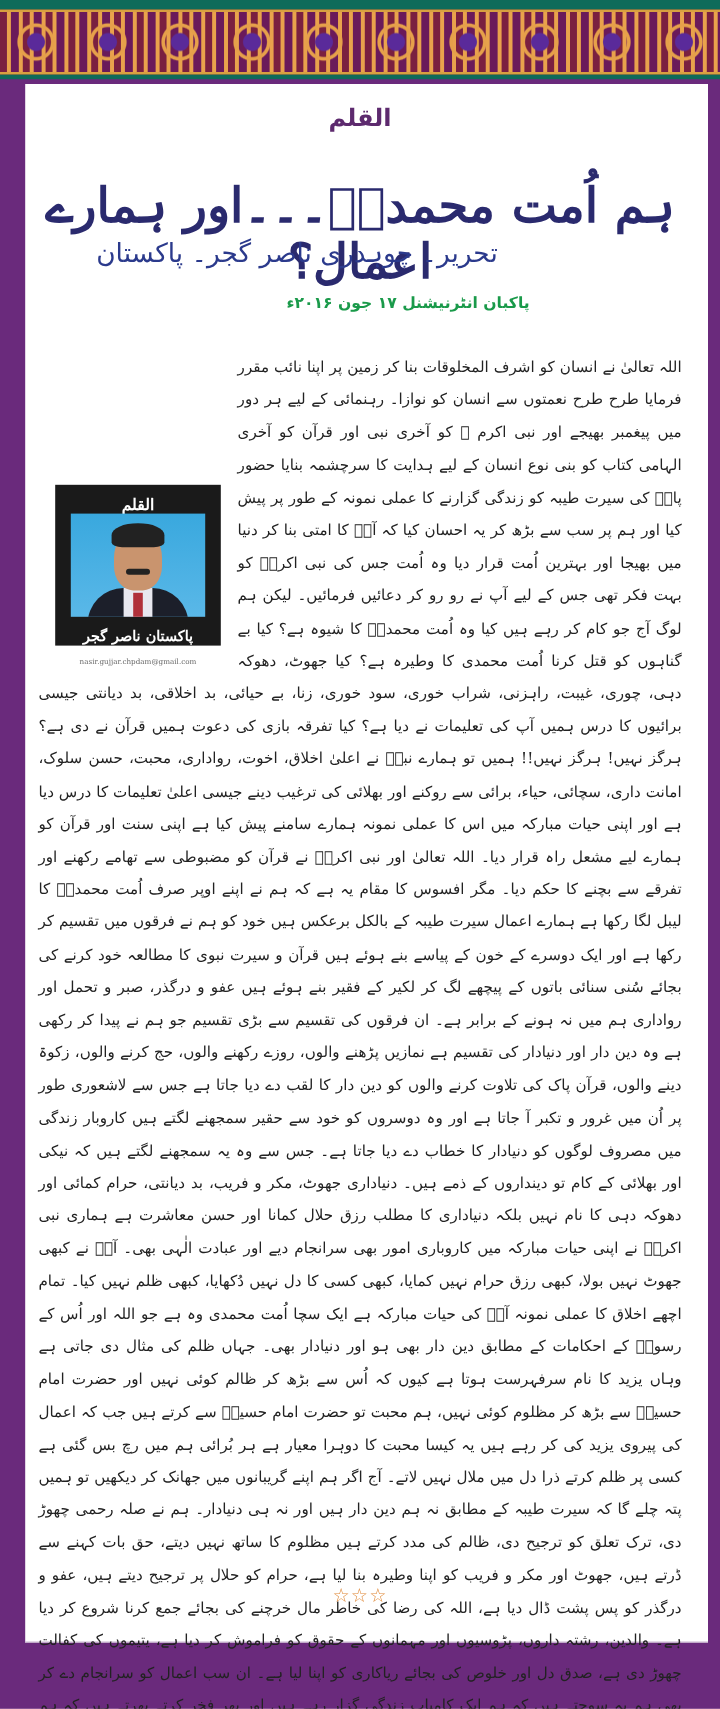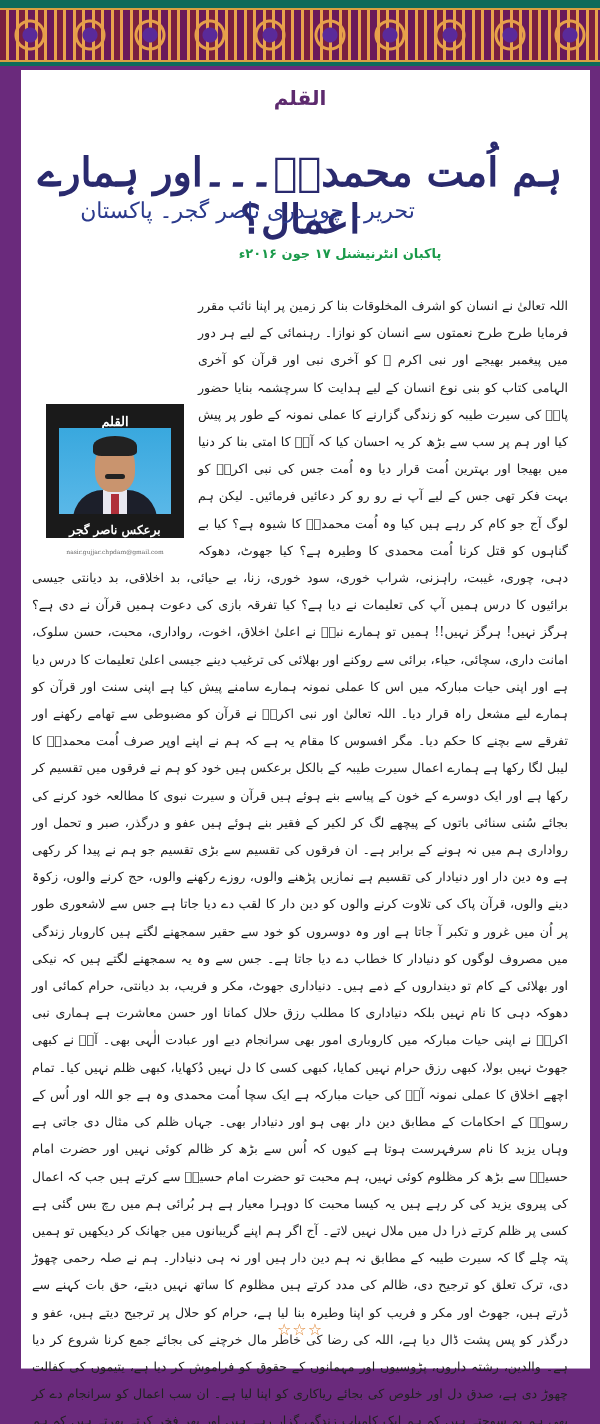--- a/index.html
+++ b/index.html
@@ -52,21 +52,21 @@
       <div class="photo">
         <div class="photo-title">القلم</div>
         <div class="photo-img">
           <div class="suit"></div>
           <div class="shirt"></div>
           <div class="tie"></div>
           <div class="face"></div>
           <div class="hair"></div>
           <div class="mustache"></div>
         </div>
-        <div class="photo-name">برعکس ناصر گجر</div>
+        <div class="photo-name">پاکستان ناصر گجر</div>
       </div>
       <div class="photo-email">nasir.gujjar.chpdam@gmail.com</div>
     </div>
     <p>اللہ تعالیٰ نے انسان کو اشرف المخلوقات بنا کر زمین پر اپنا نائب مقرر فرمایا طرح طرح نعمتوں سے انسان کو نوازا۔ رہنمائی کے لیے ہر دور میں پیغمبر بھیجے اور نبی اکرم ﷺ کو آخری نبی اور قرآن کو آخری الہامی کتاب کو بنی نوع انسان کے لیے ہدایت کا سرچشمہ بنایا حضور پاکؐ کی سیرت طیبہ کو زندگی گزارنے کا عملی نمونہ کے طور پر پیش کیا اور ہم پر سب سے بڑھ کر یہ احسان کیا کہ آپؐ کا امتی بنا کر دنیا میں بھیجا اور بہترین اُمت قرار دیا وہ اُمت جس کی نبی اکرمؐ کو بہت فکر تھی جس کے لیے آپ نے رو رو کر دعائیں فرمائیں۔ لیکن ہم لوگ آج جو کام کر رہے ہیں کیا وہ اُمت محمدیؐ کا شیوہ ہے؟ کیا بے گناہوں کو قتل کرنا اُمت محمدی کا وطیرہ ہے؟ کیا جھوٹ، دھوکہ دہی، چوری، غیبت، راہزنی، شراب خوری، سود خوری، زنا، بے حیائی، بد اخلاقی، بد دیانتی جیسی برائیوں کا درس ہمیں آپ کی تعلیمات نے دیا ہے؟ کیا تفرقہ بازی کی دعوت ہمیں قرآن نے دی ہے؟ ہرگز نہیں! ہرگز نہیں!! ہمیں تو ہمارے نبیؐ نے اعلیٰ اخلاق، اخوت، رواداری، محبت، حسن سلوک، امانت داری، سچائی، حیاء، برائی سے روکنے اور بھلائی کی ترغیب دینے جیسی اعلیٰ تعلیمات کا درس دیا ہے اور اپنی حیات مبارکہ میں اس کا عملی نمونہ ہمارے سامنے پیش کیا ہے اپنی سنت اور قرآن کو ہمارے لیے مشعل راہ قرار دیا۔ اللہ تعالیٰ اور نبی اکرمؐ نے قرآن کو مضبوطی سے تھامے رکھنے اور تفرقے سے بچنے کا حکم دیا۔ مگر افسوس کا مقام یہ ہے کہ ہم نے اپنے اوپر صرف اُمت محمدیؐ کا لیبل لگا رکھا ہے ہمارے اعمال سیرت طیبہ کے بالکل برعکس ہیں خود کو ہم نے فرقوں میں تقسیم کر رکھا ہے اور ایک دوسرے کے خون کے پیاسے بنے ہوئے ہیں قرآن و سیرت نبوی کا مطالعہ خود کرنے کی بجائے سُنی سنائی باتوں کے پیچھے لگ کر لکیر کے فقیر بنے ہوئے ہیں عفو و درگذر، صبر و تحمل اور رواداری ہم میں نہ ہونے کے برابر ہے۔ ان فرقوں کی تقسیم سے بڑی تقسیم جو ہم نے پیدا کر رکھی ہے وہ دین دار اور دنیادار کی تقسیم ہے نمازیں پڑھنے والوں، روزے رکھنے والوں، حج کرنے والوں، زکوۃ دینے والوں، قرآن پاک کی تلاوت کرنے والوں کو دین دار کا لقب دے دیا جاتا ہے جس سے لاشعوری طور پر اُن میں غرور و تکبر آ جاتا ہے اور وہ دوسروں کو خود سے حقیر سمجھنے لگتے ہیں کاروبار زندگی میں مصروف لوگوں کو دنیادار کا خطاب دے دیا جاتا ہے۔ جس سے وہ یہ سمجھنے لگتے ہیں کہ نیکی اور بھلائی کے کام تو دینداروں کے ذمے ہیں۔ دنیاداری جھوٹ، مکر و فریب، بد دیانتی، حرام کمائی اور دھوکہ دہی کا نام نہیں بلکہ دنیاداری کا مطلب رزق حلال کمانا اور حسن معاشرت ہے ہماری نبی اکرمؐ نے اپنی حیات مبارکہ میں کاروباری امور بھی سرانجام دیے اور عبادت الٰہی بھی۔ آپؐ نے کبھی جھوٹ نہیں بولا، کبھی رزق حرام نہیں کمایا، کبھی کسی کا دل نہیں دُکھایا، کبھی ظلم نہیں کیا۔ تمام اچھے اخلاق کا عملی نمونہ آپؐ کی حیات مبارکہ ہے ایک سچا اُمت محمدی وہ ہے جو اللہ اور اُس کے رسولؐ کے احکامات کے مطابق دین دار بھی ہو اور دنیادار بھی۔ جہاں ظلم کی مثال دی جاتی ہے وہاں یزید کا نام سرفہرست ہوتا ہے کیوں کہ اُس سے بڑھ کر ظالم کوئی نہیں اور حضرت امام حسینؓ سے بڑھ کر مظلوم کوئی نہیں، ہم محبت تو حضرت امام حسینؓ سے کرتے ہیں جب کہ اعمال کی پیروی یزید کی کر رہے ہیں یہ کیسا محبت کا دوہرا معیار ہے ہر بُرائی ہم میں رچ بس گئی ہے کسی پر ظلم کرتے ذرا دل میں ملال نہیں لاتے۔ آج اگر ہم اپنے گریبانوں میں جھانک کر دیکھیں تو ہمیں پتہ چلے گا کہ سیرت طیبہ کے مطابق نہ ہم دین دار ہیں اور نہ ہی دنیادار۔ ہم نے صلہ رحمی چھوڑ دی، ترک تعلق کو ترجیح دی، ظالم کی مدد کرتے ہیں مظلوم کا ساتھ نہیں دیتے، حق بات کہنے سے ڈرتے ہیں، جھوٹ اور مکر و فریب کو اپنا وطیرہ بنا لیا ہے، حرام کو حلال پر ترجیح دیتے ہیں، عفو و درگذر کو پس پشت ڈال دیا ہے، اللہ کی رضا کی خاطر مال خرچنے کی بجائے جمع کرنا شروع کر دیا ہے۔ والدین، رشتہ داروں، پڑوسیوں اور مہمانوں کے حقوق کو فراموش کر دیا ہے، یتیموں کی کفالت چھوڑ دی ہے، صدق دل اور خلوص کی بجائے ریاکاری کو اپنا لیا ہے۔ ان سب اعمال کو سرانجام دے کر بھی ہم یہ سوچتے ہیں کہ ہم ایک کامیاب زندگی گزار رہے ہیں اور پھر فخر کرتے پھرتے ہیں کہ ہم اُمت محمدی ہیں ایک لمحے کے لیے بھی نہیں سوچتے کہ جو کچھ ہم کر رہے ہیں کیا یہ اُمت محمدی کا شیوہ ہے؟ کیا ایسی تعلیمات کا درس ہمیں اسلام نے دیا ہے؟ کیا انہی اعمال کی بدولت ہم اللہ کی خوشنودی اور نبی اکرمؐ کی شفاعت کے دعوے دار ہیں؟ ہمارے اعمال ہر گزرتے وقت کے ساتھ ہمیں تباہی کی طرف لے جا رہے ہیں قوموں پر زوال اخلاقی گراوٹ کی وجہ سے آتا ہے۔ ہمیں چاہیے کہ ہم اُمت محمدی ہونے کا ثبوت اپنے اچھے اعمال اور اخلاق سے دیں فرقہ واریت اور بُرائی کے کاموں سے بچیں محبت اور اخوت اپنے درمیان پیدا کریں ایک اُمت بنیں نفرت کو اپنے اندر سے نکال پھینکیں۔ ایسے اعمال کریں کہ جن سے ہمارے پیارے نبیؐ کو ہم پر فخر ہو کہ یہ ہے میری اُمت۔۔۔ مجھ پر فدا ہونے والی اور میری پیروی کرنے والی۔۔</p>
   </div>
 
   <div class="stars">☆☆☆</div>
 </div>
 
 </body></html>

